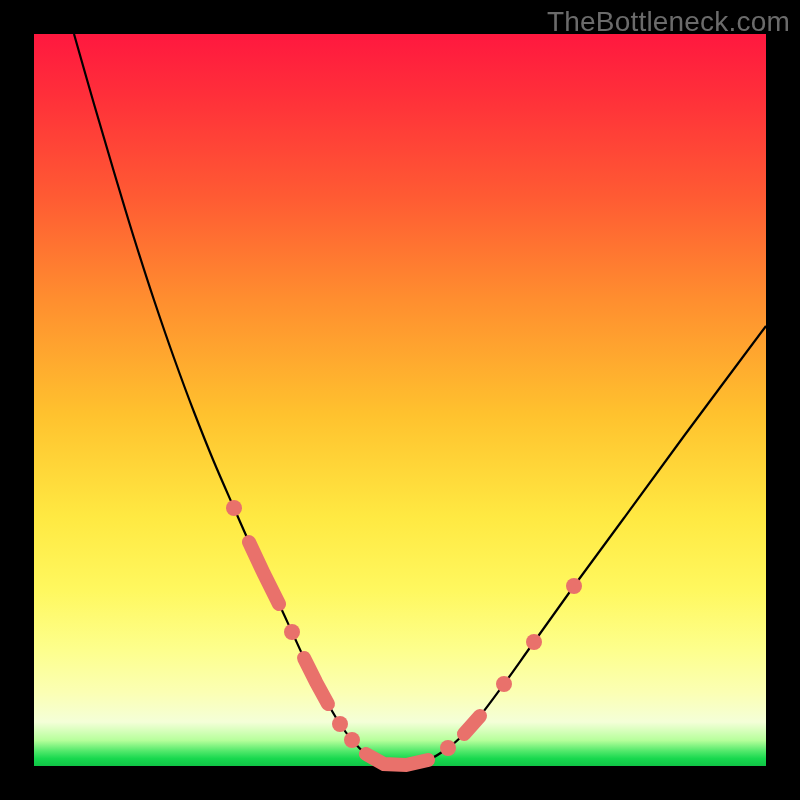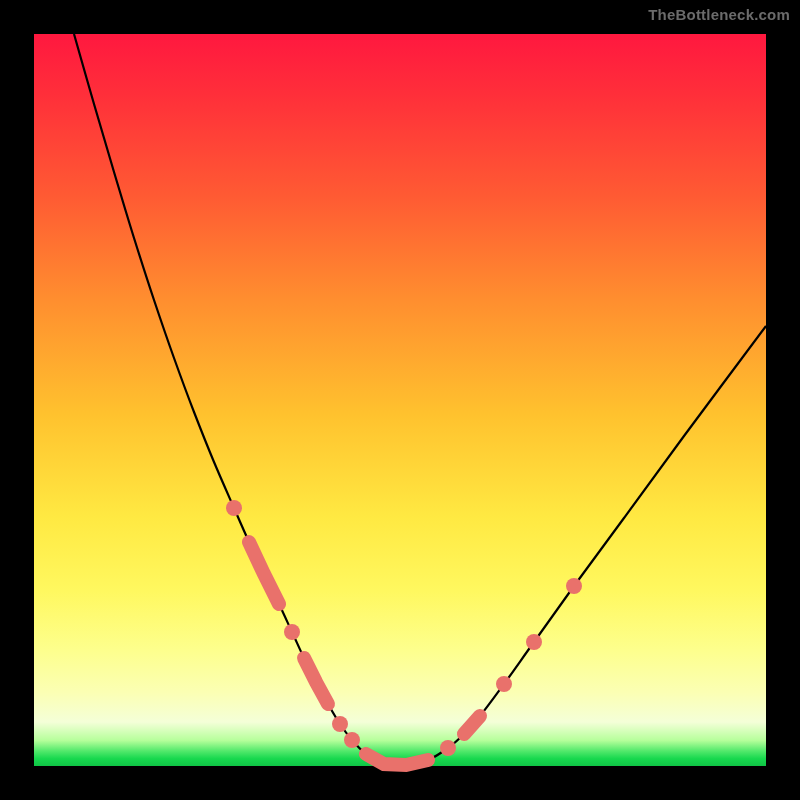--- a/index.html
+++ b/index.html
@@ -42,22 +42,22 @@
       #4fe86a 98%,
       #17d84e 99%,
       #10c546 100%
     );
   }
   .watermark {
     position: absolute;
     top: 6px;
     right: 10px;
     color: #6b6b6b;
-    font-size: 15px;
-    font-weight: 700;
+    font-size: 28px;
+    font-weight: 400;
     letter-spacing: 0.2px;
     user-select: none;
     margin-left: 24px;
   }
   svg.curve {
     position: absolute;
     left: 0;
     top: 0;
     width: 732px;
     height: 732px;

